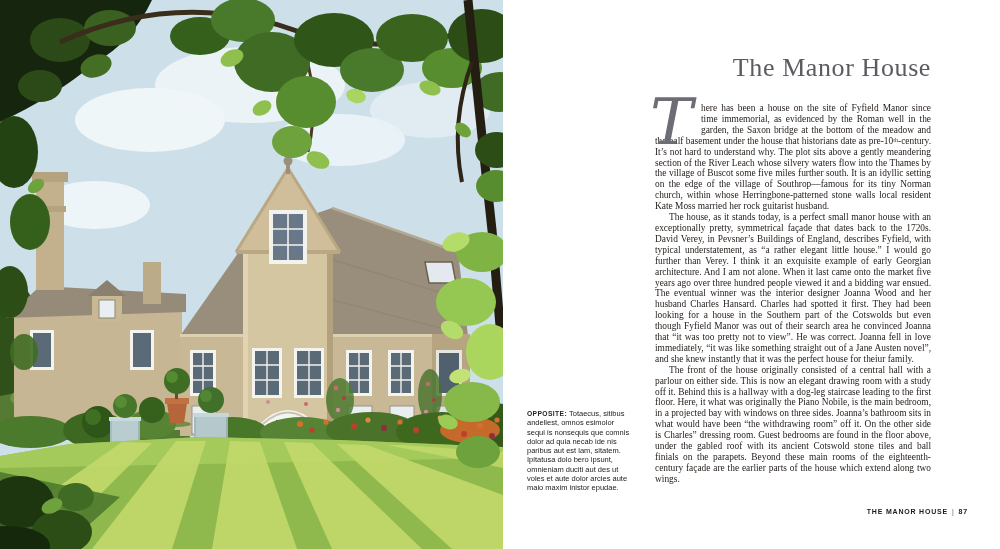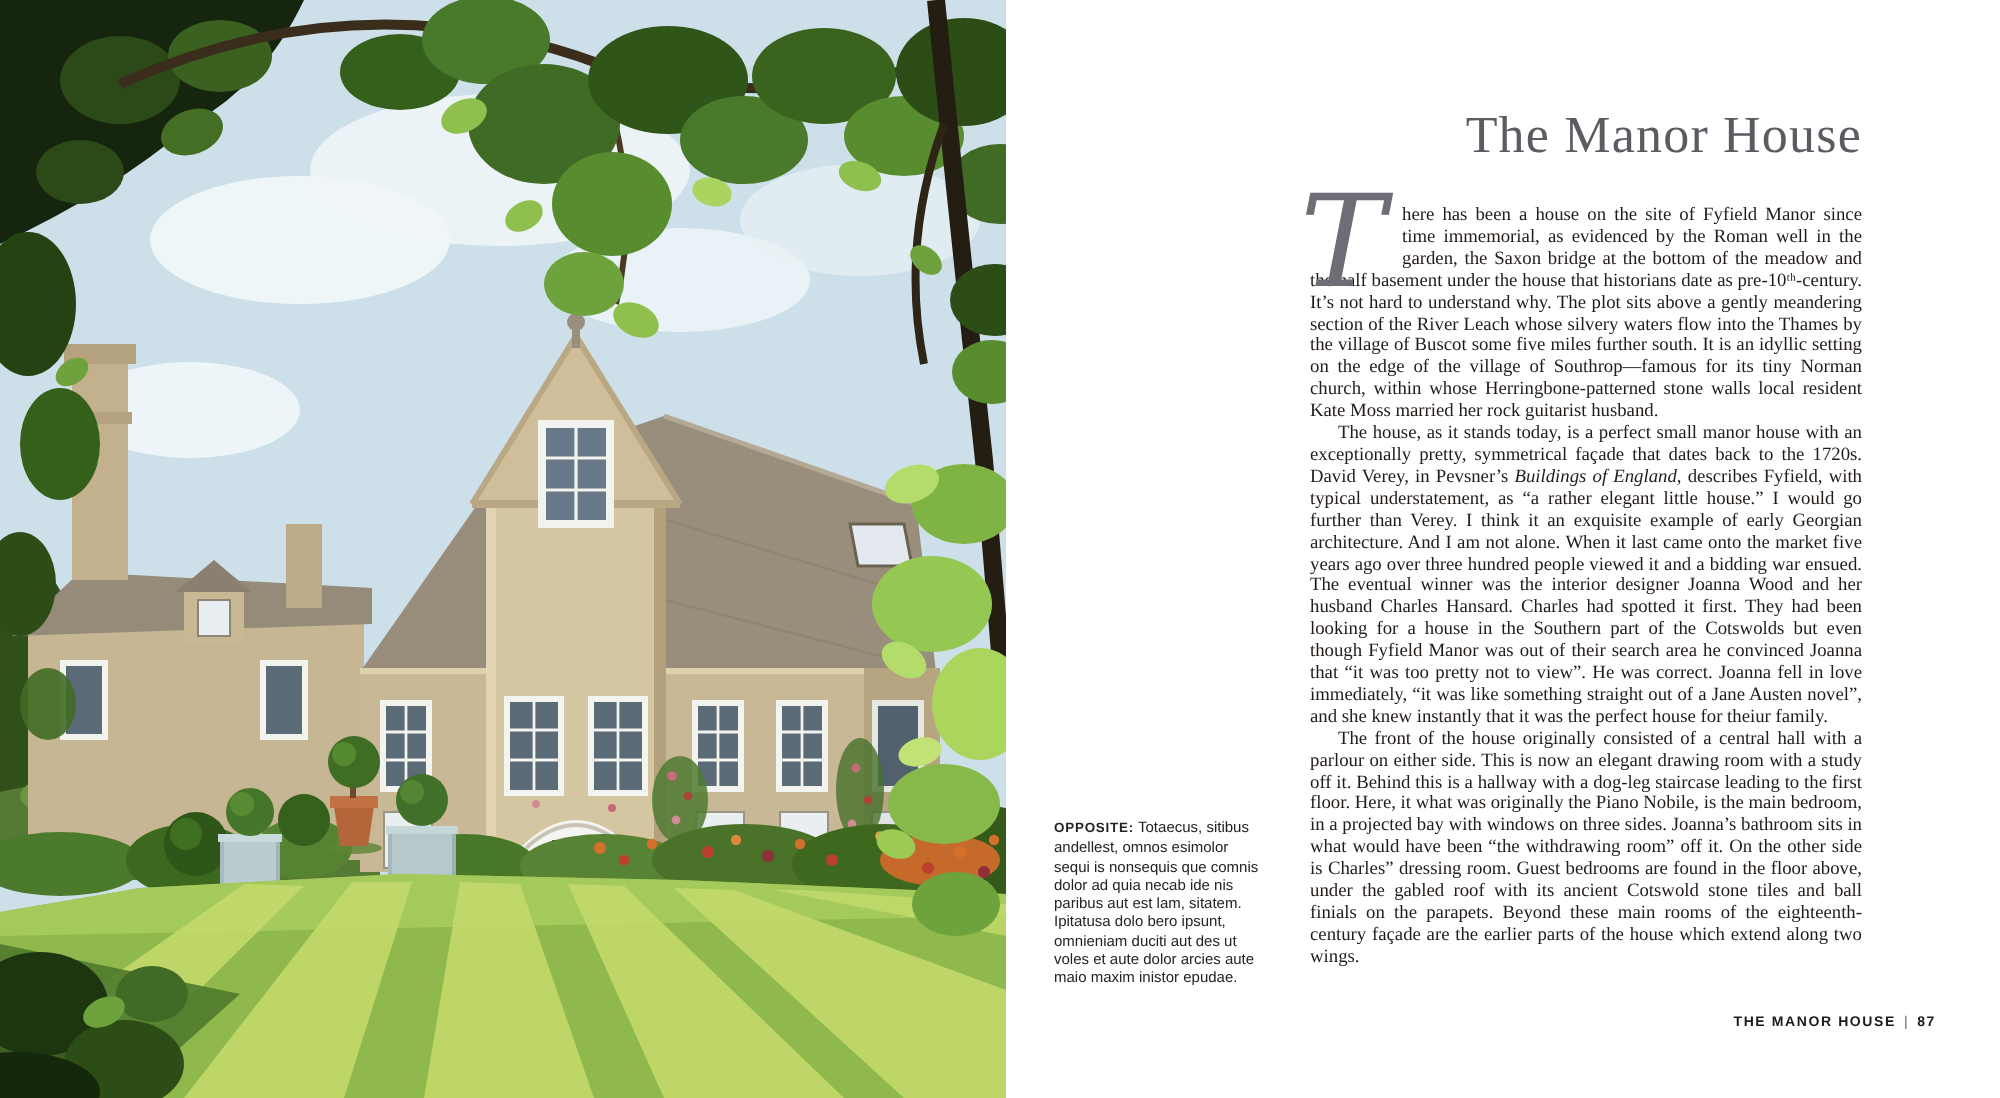--- a/index.html
+++ b/index.html
@@ -13,21 +13,21 @@
     font-family:"Liberation Sans",sans-serif;font-size:7.5px;line-height:9.3px;color:#232323;}
   .cap-label{font-weight:700;font-size:6.7px;letter-spacing:.4px;margin-right:2px;}
 
   .title{position:absolute;left:655px;top:53px;width:276px;margin:0;text-align:right;
     font-family:"Liberation Serif",serif;font-weight:400;font-size:26px;letter-spacing:.6px;color:#5b5b61;white-space:nowrap;}
 
   .article{position:absolute;left:655px;top:103px;width:276px;
     font-family:"Liberation Serif",serif;font-size:9.4px;line-height:10.9px;color:#221c19;text-align:justify;}
   .para{margin:0;position:relative;}
   .para.indent{text-indent:14px;}
-  .it{font-style:italic;}
+  .it{}
   .dropcap{float:left;width:46px;height:32px;}
   .dropcap span{position:absolute;left:-5px;top:-13px;
     font-family:"DejaVu Serif",serif;font-style:italic;font-size:64px;line-height:64px;color:#6d6d75;}
 
   .footer{position:absolute;left:655px;top:508px;width:313px;text-align:right;
     font-family:"Liberation Sans",sans-serif;font-weight:700;font-size:7px;line-height:8px;letter-spacing:.8px;color:#1b1b1b;}
   .footer .sep{font-weight:400;color:#666;margin:0 4px;}
 </style>
 </head>
 <body>

